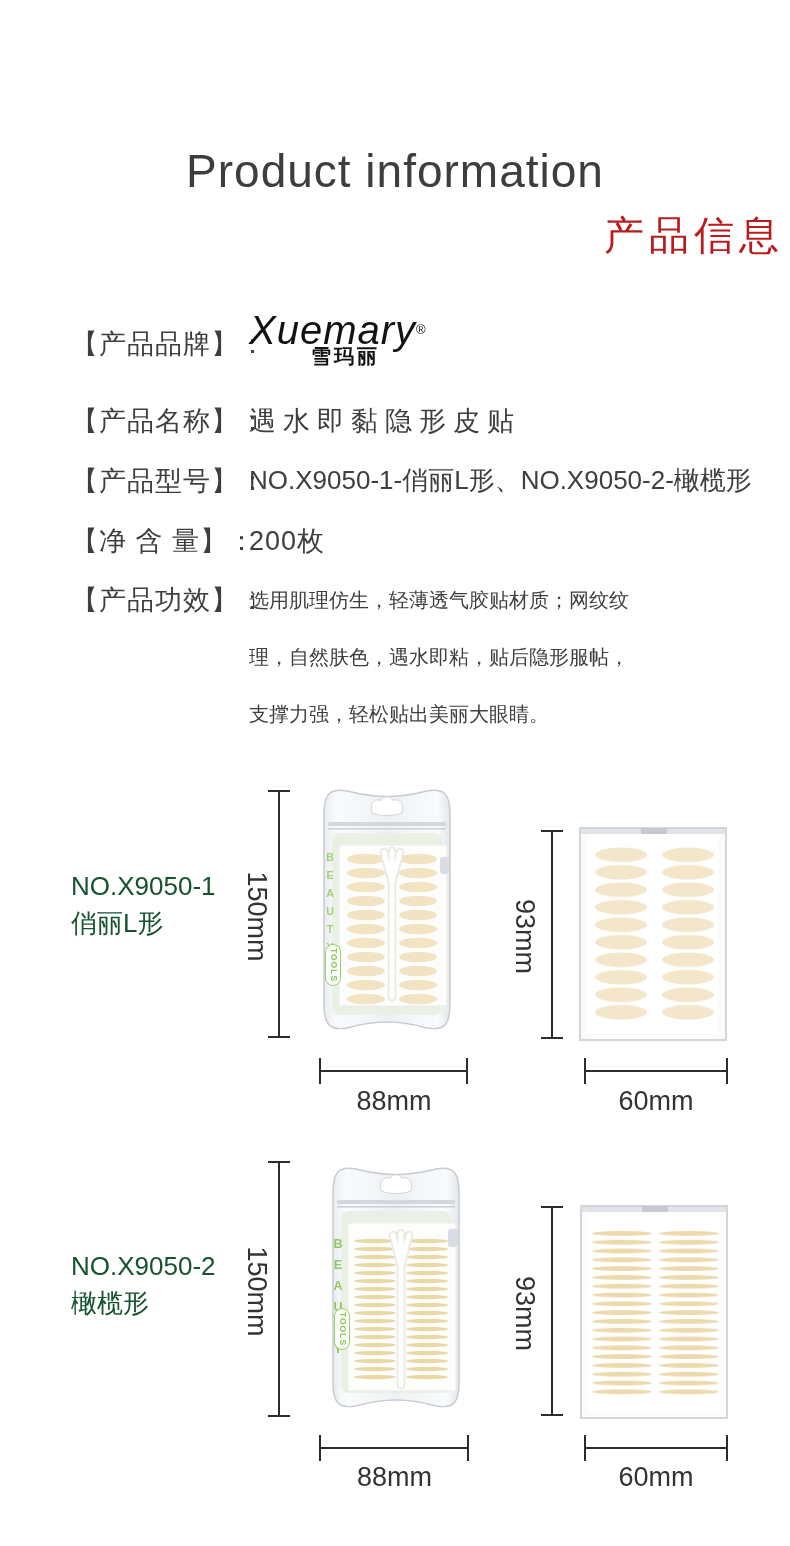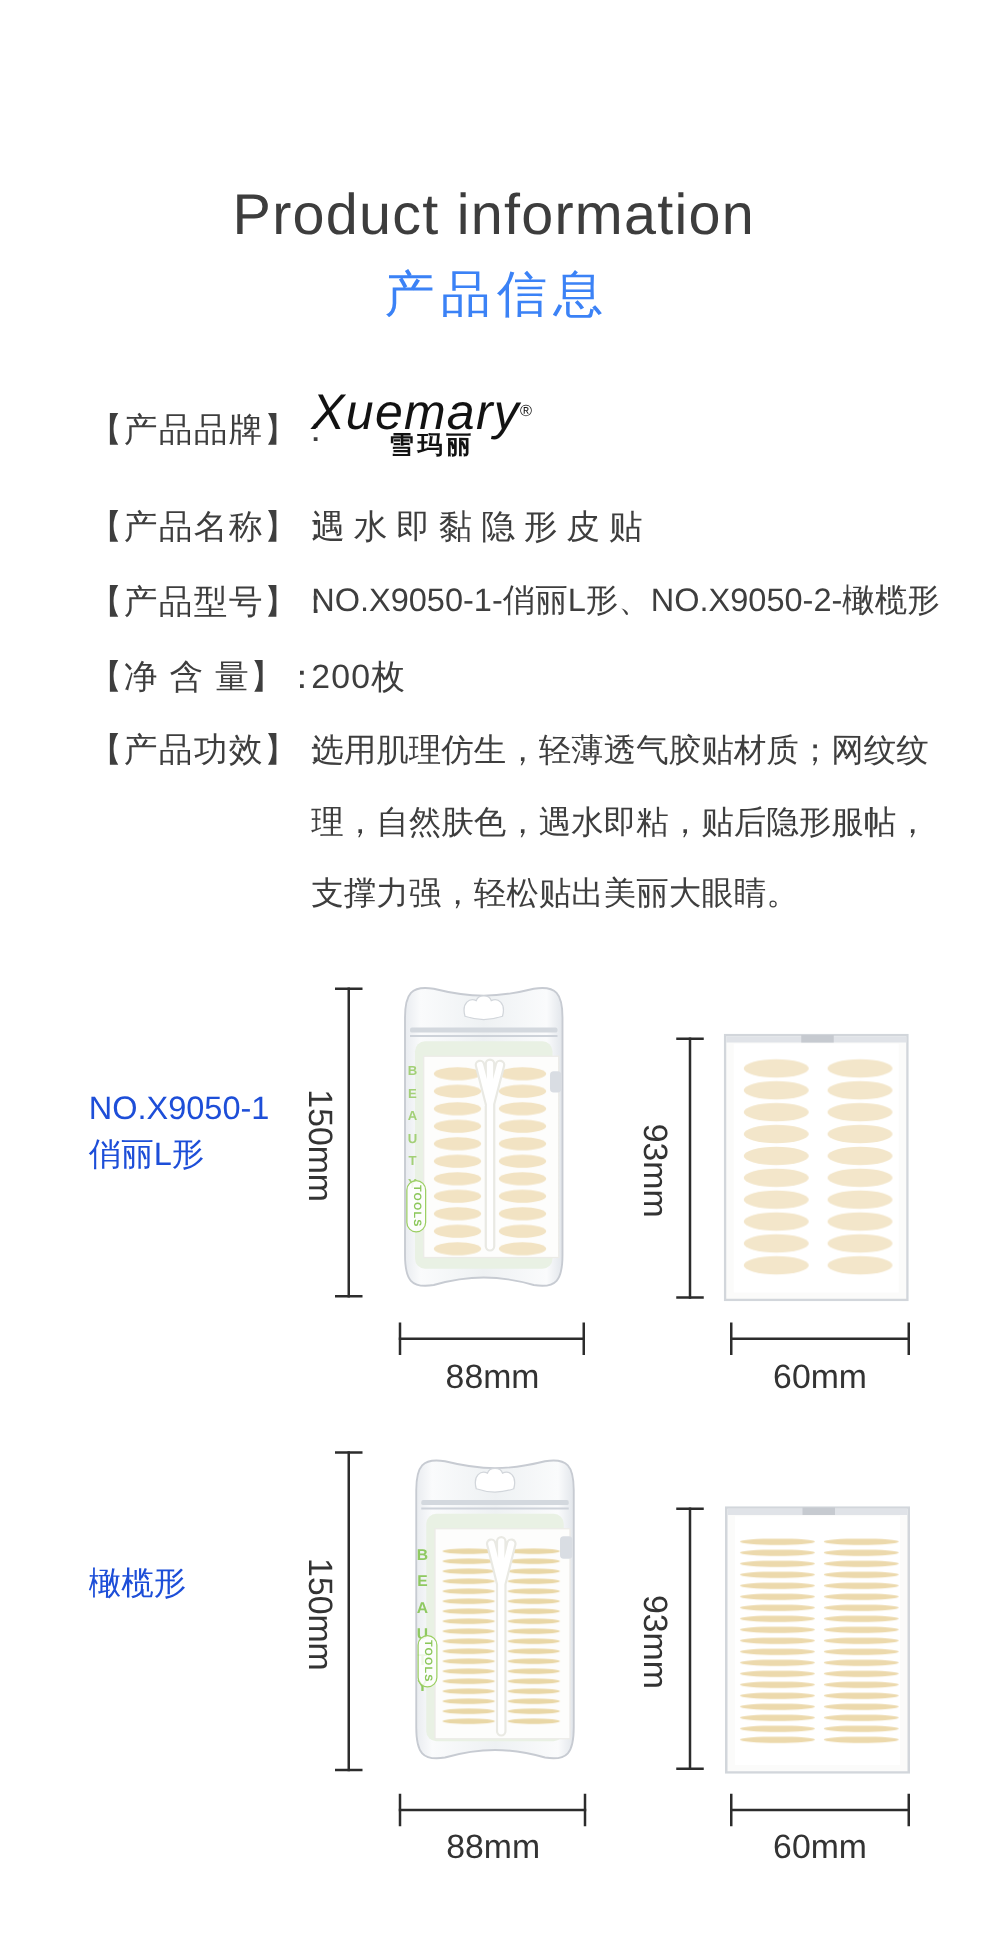--- a/index.html
+++ b/index.html
@@ -6,43 +6,43 @@
   #page{
     position:relative;width:778px;height:1546px;background:#ffffff;
     font-family:"Liberation Sans","DejaVu Sans",sans-serif;color:#3d3d3d;
     overflow:hidden;margin:4px auto;
   }
   .abs{position:absolute;}
 
   
   .title-en{left:0;right:0;top:140px;text-align:center;font-size:46px;font-weight:300;
     letter-spacing:1px;color:#3d3d3d;}
-  .title-zh{left:0;right:0;top:204px;text-align:center;font-size:40px;font-weight:300;
-    letter-spacing:5px;text-indent:5px;color:#3b82f6;}
+  .title-zh{left:0;right:0;top:204px;text-align:right;font-size:40px;font-weight:300;
+    letter-spacing:5px;text-indent:5px;color:#b91c1c;}
 
   
   .info-row{position:absolute;left:65px;display:flex;align-items:flex-start;
     font-size:27px;color:#3e3e3e;white-space:nowrap;}
   .info-label{width:178px;flex:none;letter-spacing:1px;}
   .info-value{letter-spacing:1px;}
   .val-name{letter-spacing:7px;}
   .val-model{font-size:26px;letter-spacing:0;}
-  .effect-lines{line-height:57px;letter-spacing:0;font-size:26px;}
+  .effect-lines{line-height:57px;letter-spacing:0;font-size:20px;}
   .row-effect .info-label{line-height:57px;}
 
   
   .brand-logo{position:relative;top:-16px;width:170px;color:#121212;}
   .logo-script{font-family:Liberation Sans, sans-serif;font-style:italic;
     font-size:40px;line-height:40px;letter-spacing:1px;}
   .logo-reg{font-size:13px;vertical-align:super;font-style:normal;}
   .logo-zh{font-size:20px;font-weight:700;letter-spacing:3px;margin:-8px 0 0 62px;
     font-style:normal;}
 
   
-  .sec-label{position:absolute;left:65px;font-size:26px;line-height:37px;color:#1d4ed8;}
+  .sec-label{position:absolute;left:65px;font-size:26px;line-height:37px;color:#14532d;}
 
   
   .vline{position:absolute;width:2px;background:#2c2c2c;}
   .vline::before,.vline::after{content:"";position:absolute;left:50%;
     transform:translateX(-50%);width:22px;height:2px;background:#2c2c2c;}
   .vline::before{top:0;}
   .vline::after{bottom:0;}
   .hline{position:absolute;height:2px;background:#2c2c2c;}
   .hline::before,.hline::after{content:"";position:absolute;top:50%;
     transform:translateY(-50%);width:2px;height:26px;background:#2c2c2c;}
@@ -162,20 +162,21 @@
     <rect x="62" y="1" width="26" height="6" fill="#c6cad0"></rect>
     <rect x="8" y="8" width="132" height="199" fill="#ffffff"></rect>
     <rect x="9" y="19" width="67" height="175" fill="url(#patOvalLg)"></rect>
     <rect x="76" y="19" width="67" height="175" fill="url(#patOvalLg)"></rect>
   </svg>
 
   <div class="hline" style="left:578px;top:1066px;width:144px"></div>
   <div class="dim" style="left:578px;top:1082px;width:144px">60mm</div>
 
   <div class="sec-label" style="top:1244px">
+    <div>NO.X9050-2</div>
     <div>橄榄形</div>
   </div>
 
   <div class="vline" style="left:272px;top:1157px;height:256px"></div>
   <div class="dim dim-v" style="left:200px;top:1272px">150mm</div>
 
   <svg class="abs" style="left:316px;top:1155px" width="148" height="258" viewBox="0 0 148 258">
     <path d="M34,10 C16,7 11,14 11,33 L11,223 C11,243 16,250 34,247 C48,243 60,241 74,241 C88,241 100,243 114,247 C132,250 137,243 137,223 L137,33 C137,14 132,7 114,10 C100,13.5 88,15.5 74,15.5 C60,15.5 48,13.5 34,10 Z" fill="url(#plasticGrad)" stroke="#c7cbd2" stroke-width="1.5"></path>
     <rect x="19" y="52" width="110" height="182" rx="8" fill="#e9f1e4"></rect>
     <rect x="15" y="41" width="118" height="4" rx="1.5" fill="#d3d8de"></rect>

